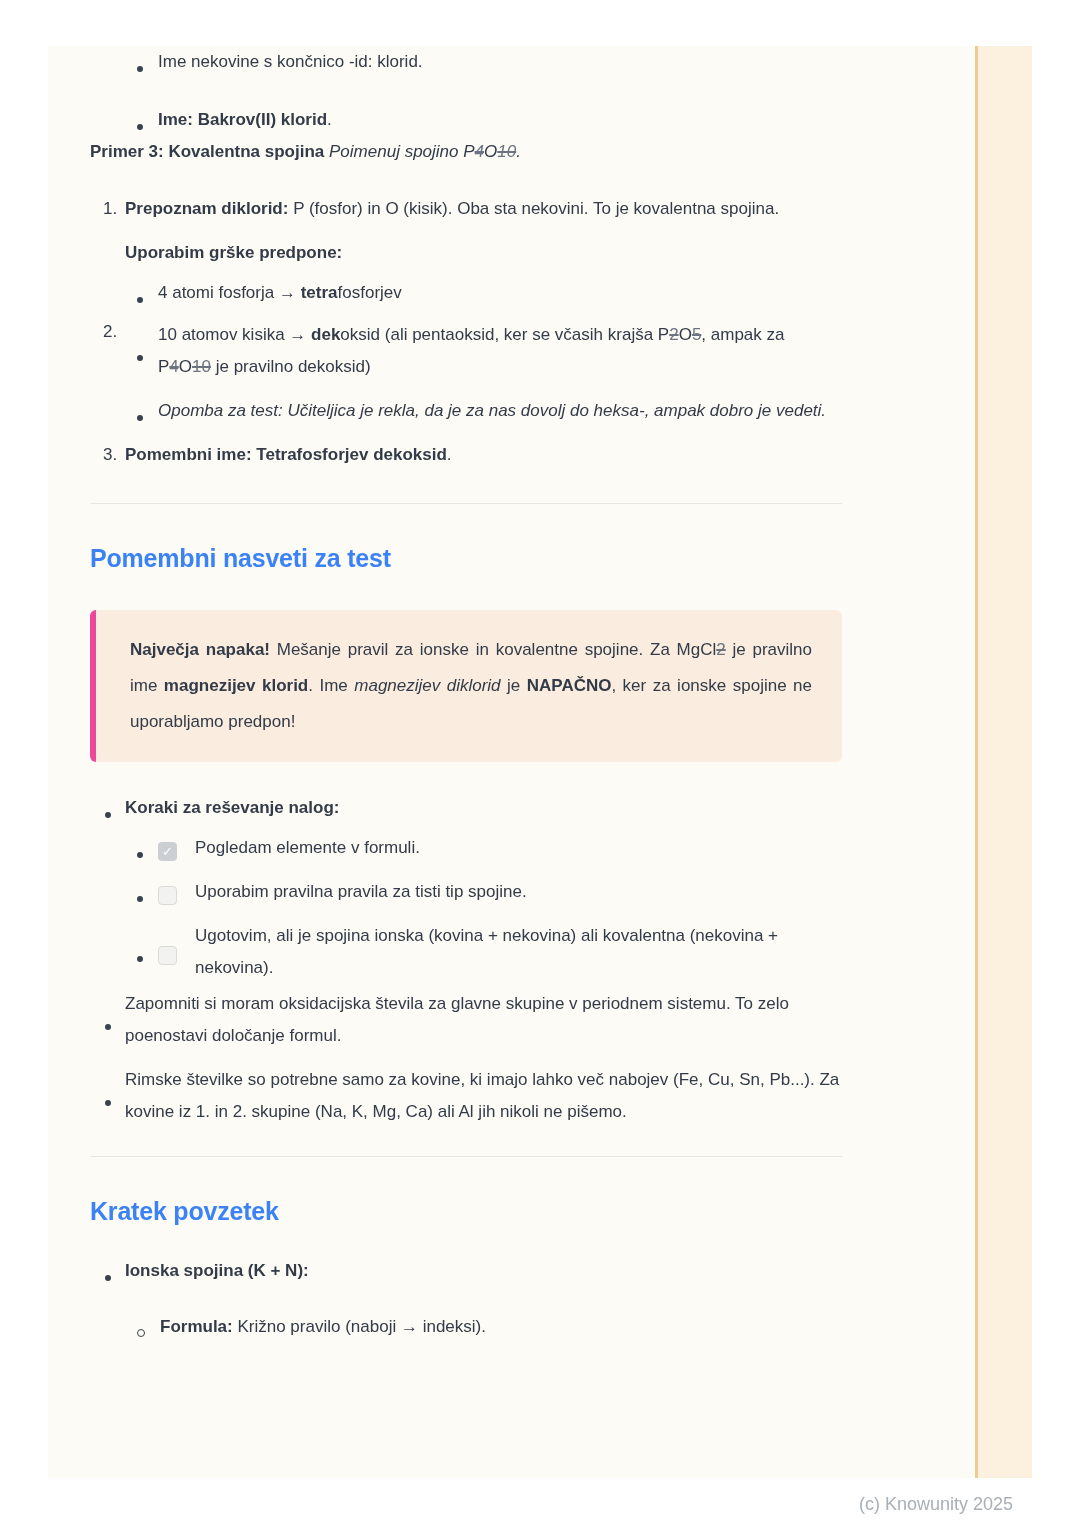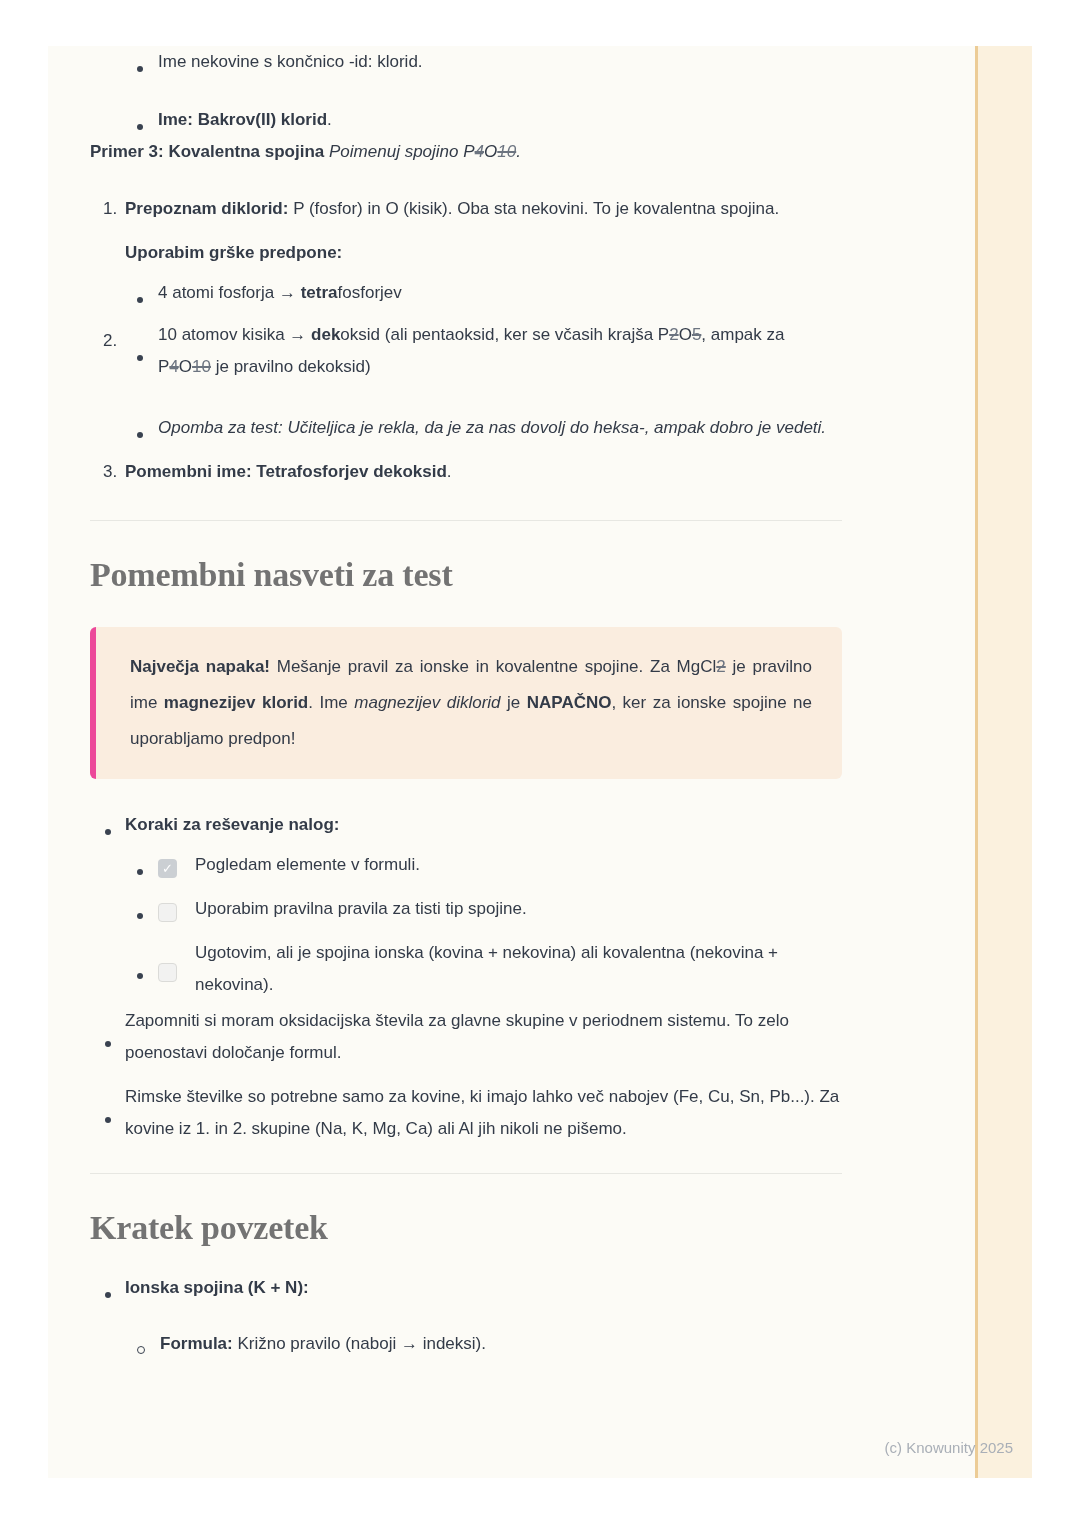--- a/index.html
+++ b/index.html
@@ -33,28 +33,28 @@
   .l1 .dot, .l1 .circle { margin-right:14px; }
   .l2 { padding-left:47px; }            
   .l2 .dot, .l2 .circle { margin-right:15px; }
   .ol-item { padding-left:13px; }
 
   .top-ul .li + .li { margin-top:26px; }
   .steps { margin-top:25px; }
   .steps > .li + .li { margin-top:12px; }
   .sub-ul { margin-top:8px; }
   .sub-ul .li + .li { margin-top:10px; }
-  .sub-ul .li.opomba { margin-top:29px; }
+  .sub-ul .li.opomba { margin-top:12px; }
 
   .divider { border:none; border-top:1px solid #E7E7E2; height:0; width:100%; }
   .divider.first { margin-top:32px; }
   .divider.second { margin-top:28px; }
 
-  h2.section { font-size:34px; line-height:36px; font-weight:700;
-    color:#737373; letter-spacing:-0.2px;font-family:Liberation Serif, serif; }
+  h2.section { font-size:25px; line-height:36px; font-weight:700;
+    color:#3b82f6; letter-spacing:-0.2px; }
   h2.tips { margin-top:36px; }
   h2.summary { margin-top:36px; }
 
   .callout { margin-top:34px; background:#FAEDDF; border-left:6px solid #ec4899;
     border-radius:6px; padding:22px 30px 22px 34px; line-height:36px;
     text-align:justify; }
 
   .koraki { margin-top:30px; }
   .checklist .li { margin-top:12px; }
   .checklist .li.first { margin-top:8px; }
@@ -62,21 +62,21 @@
     margin-top:7px; margin-right:18px; font-size:13px; line-height:19px;
     text-align:center; }
   .checkbox.checked { background:#CBCFD3; color:#FFFFFF; }
   .checkbox.unchecked { background:#F2F2F1; border:1.5px solid #DBDBD8; }
 
   .note-1 { margin-top:4px; }
   .note-2 { margin-top:12px; }
   .ionska { margin-top:26px; }
   .formula { margin-top:24px; }
 
-  .watermark { position:absolute; right:67px; top:1436px; font-size:15px;
+  .watermark { position:absolute; right:67px; top:1492px; font-size:18px;
     line-height:24px; color:#A9AFB7; z-index:3; }
 </style>
 </head>
 <body>
 
 <div class="card">
 
   <div class="side-strip"></div>
 
   <div class="content">

